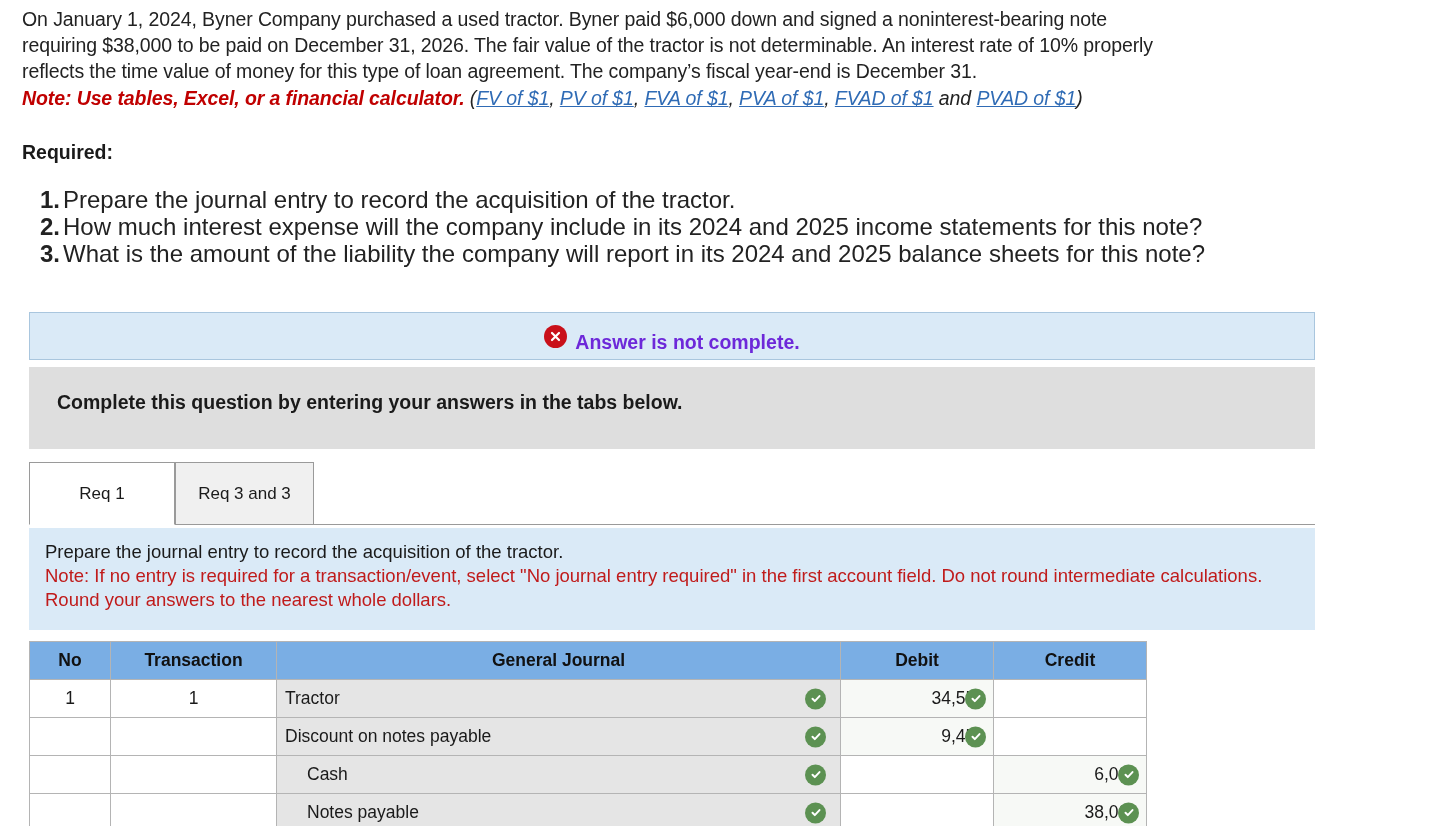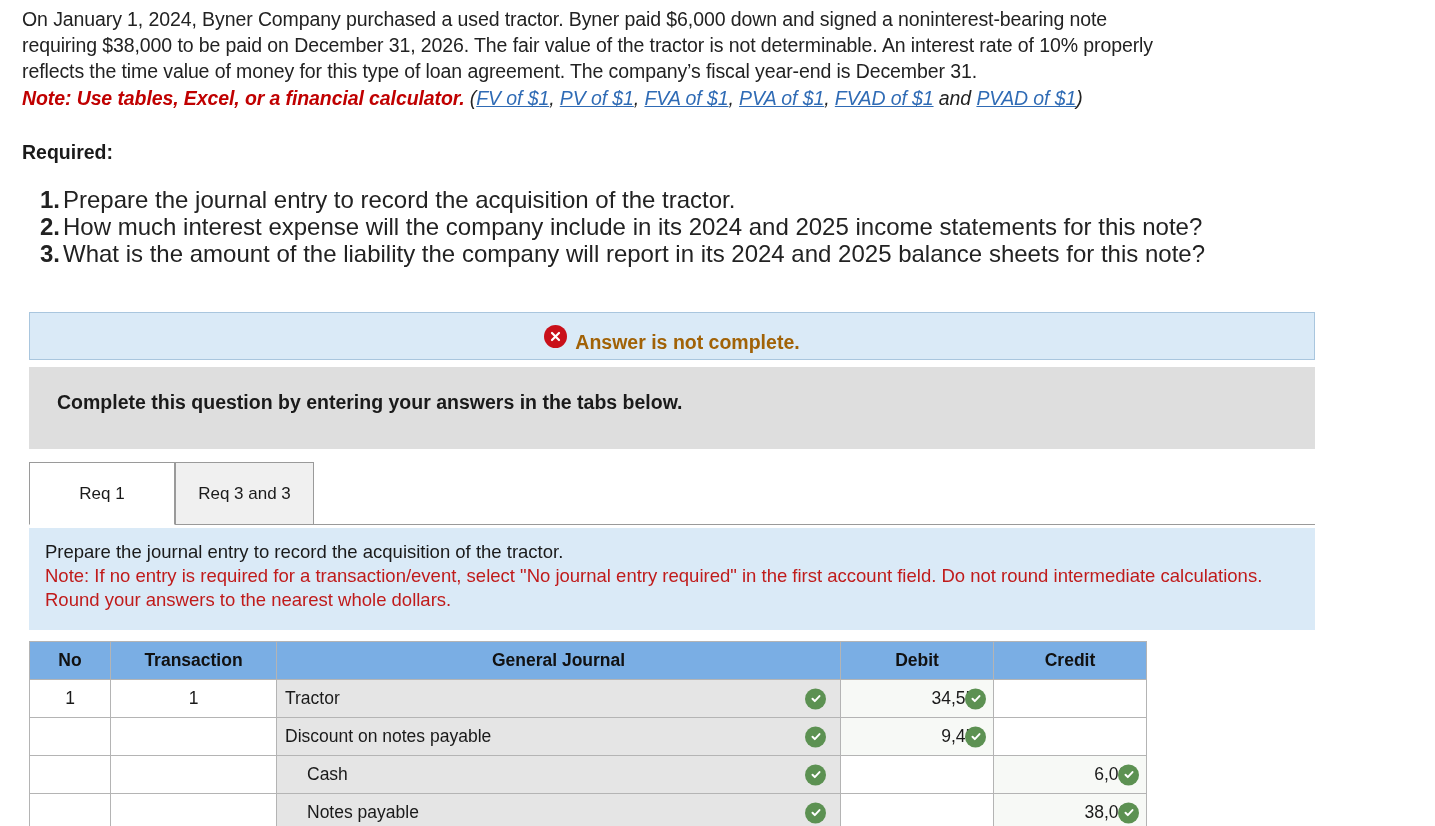--- a/index.html
+++ b/index.html
@@ -76,21 +76,21 @@
     display: inline-flex;
     align-items: center;
     justify-content: center;
     margin-right: 8px;
     flex: none;
   }
   .x-icon svg { display: block; }
   .banner-answer-text {
     font-size: 19.5px;
     font-weight: bold;
-    color: #a16207;
+    color: #6d28d9;
     margin-top: 12px;
   }
 
   .banner-complete {
     position: absolute;
     left: 29px; top: 367px;
     width: 1286px; height: 82px;
     background: #dedede;
   }
   .banner-complete-text {

